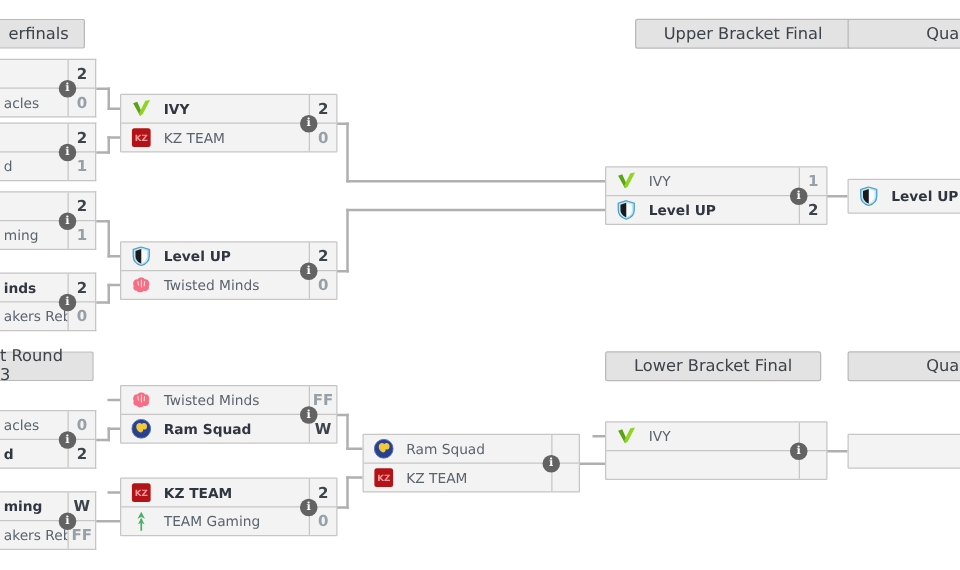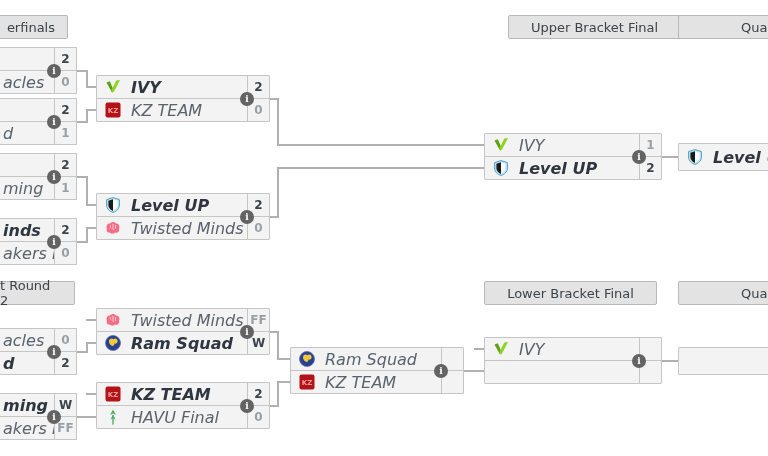--- a/index.html
+++ b/index.html
@@ -11,21 +11,21 @@
   .hdr.cut-left{border-left:none;border-radius:0 2px 2px 0;justify-content:flex-end;padding-right:12px;}
   .hdr.cut-right{justify-content:flex-start;padding-left:62px;}
   
   .line{position:absolute;background:#b0b0b0;}
   
   .match{position:absolute;background:#f3f3f3;border:1px solid #c6c6c6;border-radius:1px;}
   .match.cut{border-left:none;border-radius:0;}
   .row{height:22px;display:flex;align-items:center;}
   .row + .row{border-top:1px solid #c6c6c6;}
   .logo{width:16px;height:16px;margin:0 10px 0 8px;flex:0 0 16px;}
-  .name{flex:1;font-size:16px;color:#59636d;white-space:nowrap;overflow:hidden;font-style:italic;}
+  .name{flex:1;font-size:11px;color:#59636d;white-space:nowrap;overflow:hidden;}
   .match.cut .name{padding-left:3px;}
   .score{width:21px;align-self:stretch;border-left:1px solid #c6c6c6;display:flex;align-items:center;
          justify-content:center;font-size:12px;font-weight:bold;color:#3c434a;}
   .row.win .name{font-weight:bold;color:#2f3640;}
   .row.lose .score{color:#97a0a7;}
   .info{position:absolute;right:15px;top:50%;margin-top:-7px;width:14px;height:14px;border-radius:50%;
         background:#636363;color:#ffffff;font-size:9px;font-weight:bold;line-height:14px;text-align:center;
         font-family:"DejaVu Serif","Liberation Serif",serif;z-index:3;}
   
   .qualbox{position:absolute;height:26px;background:#f3f3f3;border:1px solid #c6c6c6;border-radius:1px;
@@ -72,21 +72,21 @@
   <div class="hdr cut-left" style="left:0;top:15px;width:55px">
       <span>erfinals</span>
     </div>
   <div class="hdr" style="left:508px;top:15px;width:171px">
       <span>Upper Bracket Final</span>
     </div>
   <div class="hdr cut-right" style="left:678px;top:15px;width:176px">
       <span>Qual</span>
     </div>
   <div class="hdr cut-left" style="left:0;top:281px;width:62px">
-      <span>t Round 2</span>
+      <span>t Round 3</span>
     </div>
   <div class="hdr" style="left:484px;top:281px;width:171px">
       <span>Lower Bracket Final</span>
     </div>
   <div class="hdr cut-right" style="left:678px;top:281px;width:176px">
       <span>Qual</span>
     </div>
 
   <div class="line" style="left:76px;top:70px;width:12px;height:2px"></div>
   <div class="line" style="left:86px;top:70px;width:2px;height:18px"></div>
@@ -273,21 +273,21 @@
         <svg class="logo">
           <use href="#sym-kz"></use>
         </svg>
         <span class="name">KZ TEAM</span>
         <span class="score">2</span>
       </div>
     <div class="row lose">
         <svg class="logo">
           <use href="#sym-havu"></use>
         </svg>
-        <span class="name">HAVU Final</span>
+        <span class="name">TEAM Gaming</span>
         <span class="score">0</span>
       </div>
     <div class="info">i</div>
   </div>
 
   <div class="match" style="left:290px;top:347px;width:172px">
     <div class="row">
         <svg class="logo">
           <use href="#sym-ram"></use>
         </svg>

